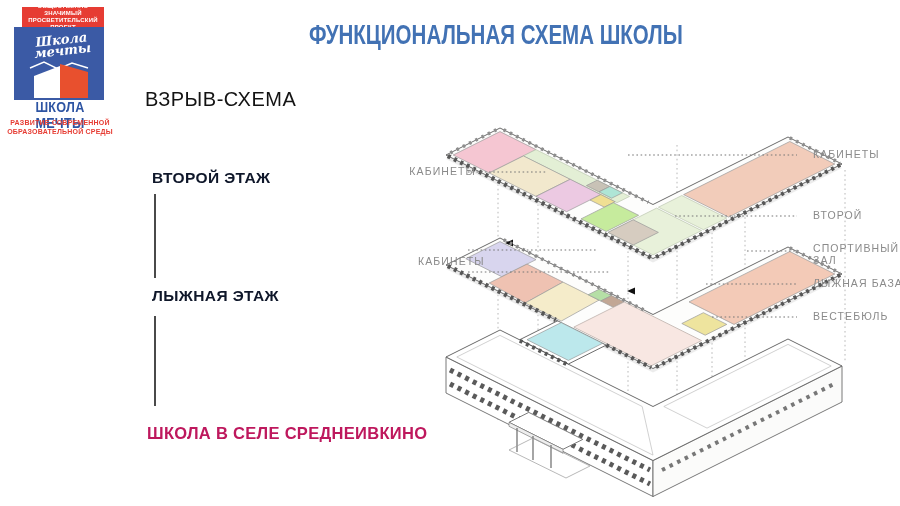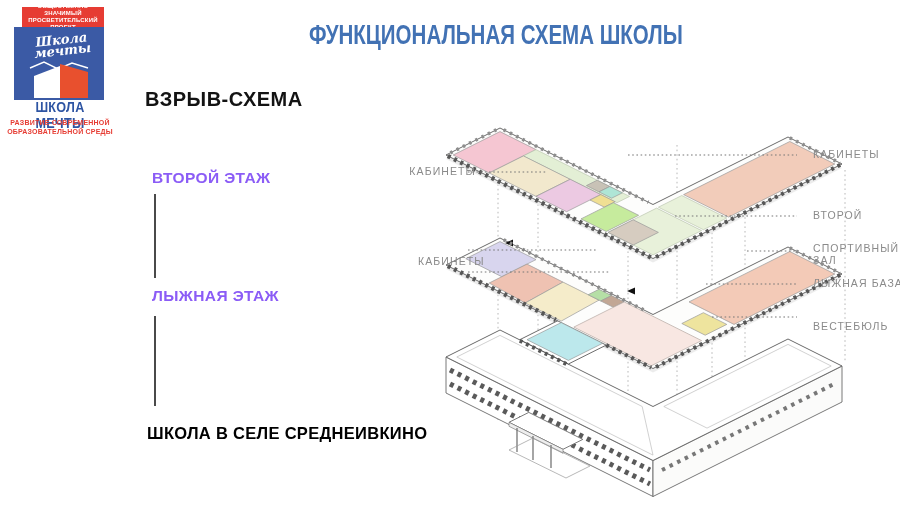--- a/index.html
+++ b/index.html
@@ -16,24 +16,24 @@
     text-align:center;}
   .logo-name{left:8px;top:99px;width:104px;text-align:center;font-weight:bold;font-size:14px;
     letter-spacing:.3px;transform:scaleX(.9);transform-origin:center;}
   .logo-tagline{left:6px;top:119px;width:108px;text-align:center;font-weight:bold;font-size:7px;
     line-height:8.5px;letter-spacing:.2px;}
   
   .page-title{left:250px;top:20px;width:380px;text-align:center;}
   .page-title span{display:inline-block;font-weight:bold;font-size:27px;letter-spacing:0;
     transform:scaleX(.76);transform-origin:center;white-space:nowrap;}
   
-  .h-explode{left:145px;top:88px;font-weight:bold;font-size:20px;color:#131313;letter-spacing:.5px;}
-  .h-floor{font-weight:bold;font-size:15.5px;color:#8b5cf6;letter-spacing:.4px;}
+  .h-explode{left:145px;top:88px;font-weight:normal;font-size:20px;color:#131313;letter-spacing:.5px;}
+  .h-floor{font-weight:bold;font-size:15.5px;color:#0f172a;letter-spacing:.4px;}
   .vline{width:1.5px;background:#4a4a4a;}
-  .h-caption{left:147px;top:424px;font-weight:bold;font-size:16.5px;color:#000000;letter-spacing:.3px;}
+  .h-caption{left:147px;top:424px;font-weight:bold;font-size:16.5px;color:#be185d;letter-spacing:.3px;}
   
   .dlabel{font-size:10.5px;color:#8a8a8a;letter-spacing:1.1px;line-height:11.5px;white-space:nowrap;padding-left:11px;}
   .dlabel.right-col{left:802px;}
   svg{position:absolute;left:0;top:0;}
 </style>
 </head>
 <body>
 
 <div class="stage">
 
@@ -174,15 +174,15 @@
   <div class="abs dlabel" style="left:380px;top:166px;width:85px;text-align:right;">КАБИНЕТЫ</div>
   <div class="abs dlabel" style="left:407px;top:256px;width:85px;">КАБИНЕТЫ</div>
 
   <div class="abs dlabel right-col" style="top:149px;">КАБИНЕТЫ</div>
   <div class="abs dlabel right-col" style="top:210px;">ВТОРОЙ</div>
   <div class="abs dlabel right-col" style="top:243px;">
     <div>СПОРТИВНЫЙ</div>
     <div>ЗАЛ</div>
   </div>
   <div class="abs dlabel right-col" style="top:278px;text-align:right;">ЛЫЖНАЯ БАЗА</div>
-  <div class="abs dlabel right-col" style="top:321px;text-align:right;">ВЕСТЕБЮЛЬ</div>
+  <div class="abs dlabel right-col" style="top:311px;text-align:right;">ВЕСТЕБЮЛЬ</div>
 
 </div>
 
 </body></html>

